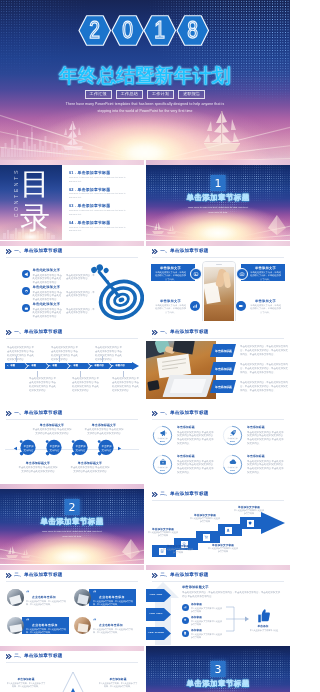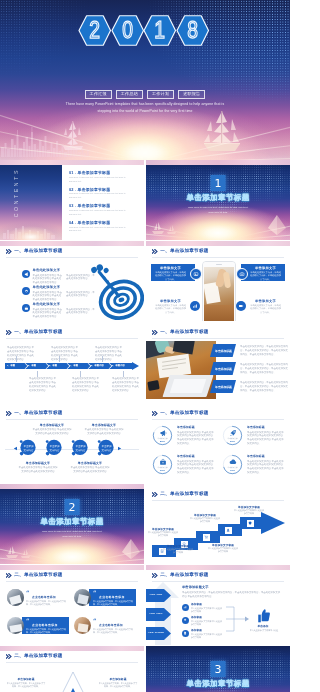--- a/index.html
+++ b/index.html
@@ -212,20 +212,21 @@
       <div class="hexd">1</div>
     </div>
     <div class="hex">
       <svg viewBox="0 0 33.25 31">
             <polygon points="8.6,0.75 25.2,0.75 32.5,15.5 25.2,30.25 8.6,30.25 1.0,15.5" fill="#1b74cc" stroke="#f0f7ff" stroke-width="1.2" stroke-linejoin="round"></polygon>
           </svg>
       <div class="hexd">8</div>
     </div>
   </div>
 
+  <div class="cover-title">年终总结暨新年计划</div>
 
   <div class="cover-btns">
     <div class="cbtn">工作汇报</div>
     <div class="cbtn">工作总结</div>
     <div class="cbtn">工作计划</div>
     <div class="cbtn">述职报告</div>
   </div>
 
   <div class="cover-sub">
     <div>There have many PowerPoint templates that has been specifically designed to help anyone that is</div>
@@ -255,20 +256,22 @@
       <rect x="38" y="9" width="3" height="5"></rect>
               <rect x="42" y="4" width="2" height="10"></rect>
       <rect x="45" y="8" width="3" height="6"></rect>
               <rect x="49" y="10" width="4" height="4"></rect>
             </g>
     </svg>
     <div style="position:absolute;left:50%;bottom:-8px;transform:translateX(-50%);width:50px;height:22px;border-radius:50%;
       background:radial-gradient(closest-side,rgba(255,255,250,.95),rgba(255,236,205,.6) 40%,transparent 100%);"></div>
     <div style="position:absolute;left:12.5px;top:4px;writing-mode:vertical-rl;transform:rotate(180deg);font-size:5.2px;
       letter-spacing:2.6px;color:rgba(255,255,255,.7);font-weight:300;font-family:'Liberation Sans',sans-serif;">CONTENTS</div>
+    <div style="position:absolute;left:20px;top:3px;width:34px;font-size:30px;line-height:1.12;font-weight:300;
+      color:rgba(255,255,255,.97);font-family:'DejaVu Sans',sans-serif;word-break:break-all;">目录</div>
   </div>
 
   <div style="position:absolute;left:69px;top:10px;right:4px;">
     <div style="margin-bottom:3.2px">
       <div style="font-size:3.9px;font-weight:700;color:#1d54ab;letter-spacing:.2px;line-height:1.3;white-space:nowrap">
         <span>01</span><span> . </span><span>单击添加章节标题</span></div>
       <div style="font-size:2.1px;line-height:1.8;color:#aeb6c2;margin-top:.8px;max-width:60px">Click here to add your text. Click here to add your text here to add your text.</div>
     </div>
     <div style="margin-bottom:3.2px">
       <div style="font-size:3.9px;font-weight:700;color:#1d54ab;letter-spacing:.2px;line-height:1.3;white-space:nowrap">

